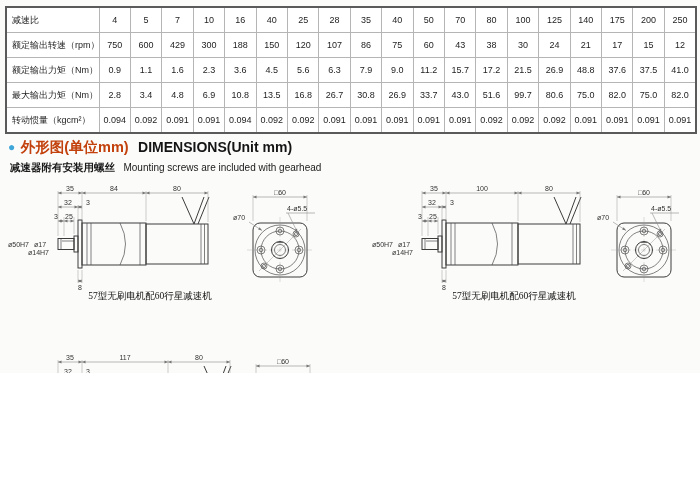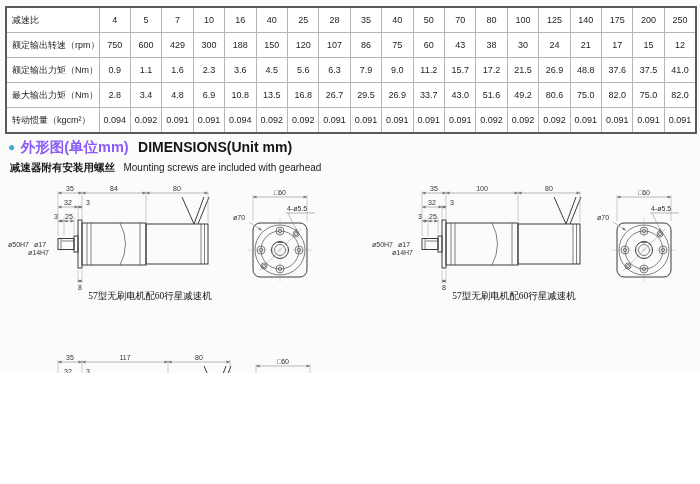--- a/index.html
+++ b/index.html
@@ -7,21 +7,21 @@
         font-family:"Liberation Sans",sans-serif;}
   
   table.spec{position:absolute;left:5px;top:6px;width:692px;height:127px;
              border-collapse:collapse;table-layout:fixed;border:2px solid #5a5a5a;background:#fff;}
   table.spec td{border:1px solid #b5b5b5;text-align:center;font-size:9px;color:#1d1d1d;
                 padding:0;height:24px;overflow:hidden;white-space:nowrap;}
   table.spec td.rowlabel{text-align:left;padding-left:5px;font-size:9px;}
   
   .section-head{position:absolute;left:8px;top:138px;white-space:nowrap;}
   .section-head .bullet{color:#3fa6d9;font-size:12px;vertical-align:1px;}
-  .section-head .t-zh{font-size:14.5px;font-weight:bold;color:#8b5cf6;margin-left:1px;}
+  .section-head .t-zh{font-size:14.5px;font-weight:bold;color:#c2410c;margin-left:1px;}
   .section-head .t-en{font-size:14px;font-weight:bold;color:#141414;margin-left:5px;}
   .section-sub{position:absolute;left:10px;top:157px;white-space:nowrap;color:#1a1a1a;}
   .section-sub .s-zh{font-size:10.5px;font-weight:bold;}
   .section-sub .s-en{font-size:10px;margin-left:4px;}
   
   .ol{fill:none;stroke:#3c3c3c;stroke-width:1;}
   .ol2{fill:none;stroke:#4a4a4a;stroke-width:0.7;}
   .dl{stroke:#8c8c8c;stroke-width:0.6;}
   .el{stroke:#9a9a9a;stroke-width:0.5;}
   .cl{stroke:#b8b8b8;stroke-width:0.5;stroke-dasharray:5 2.5;}
@@ -109,26 +109,26 @@
         <tr>
           <td class="rowlabel">最大输出力矩（Nm）</td>
           <td>2.8</td>
           <td>3.4</td>
           <td>4.8</td>
           <td>6.9</td>
           <td>10.8</td>
           <td>13.5</td>
           <td>16.8</td>
           <td>26.7</td>
-          <td>29.5</td>
+          <td>30.8</td>
           <td>26.9</td>
           <td>33.7</td>
           <td>43.0</td>
           <td>51.6</td>
-          <td>49.2</td>
+          <td>99.7</td>
           <td>80.6</td>
           <td>75.0</td>
           <td>82.0</td>
           <td>75.0</td>
           <td>82.0</td>
         </tr>
         <tr>
           <td class="rowlabel">转动惯量（kgcm²）</td>
           <td>0.094</td>
           <td>0.092</td>

